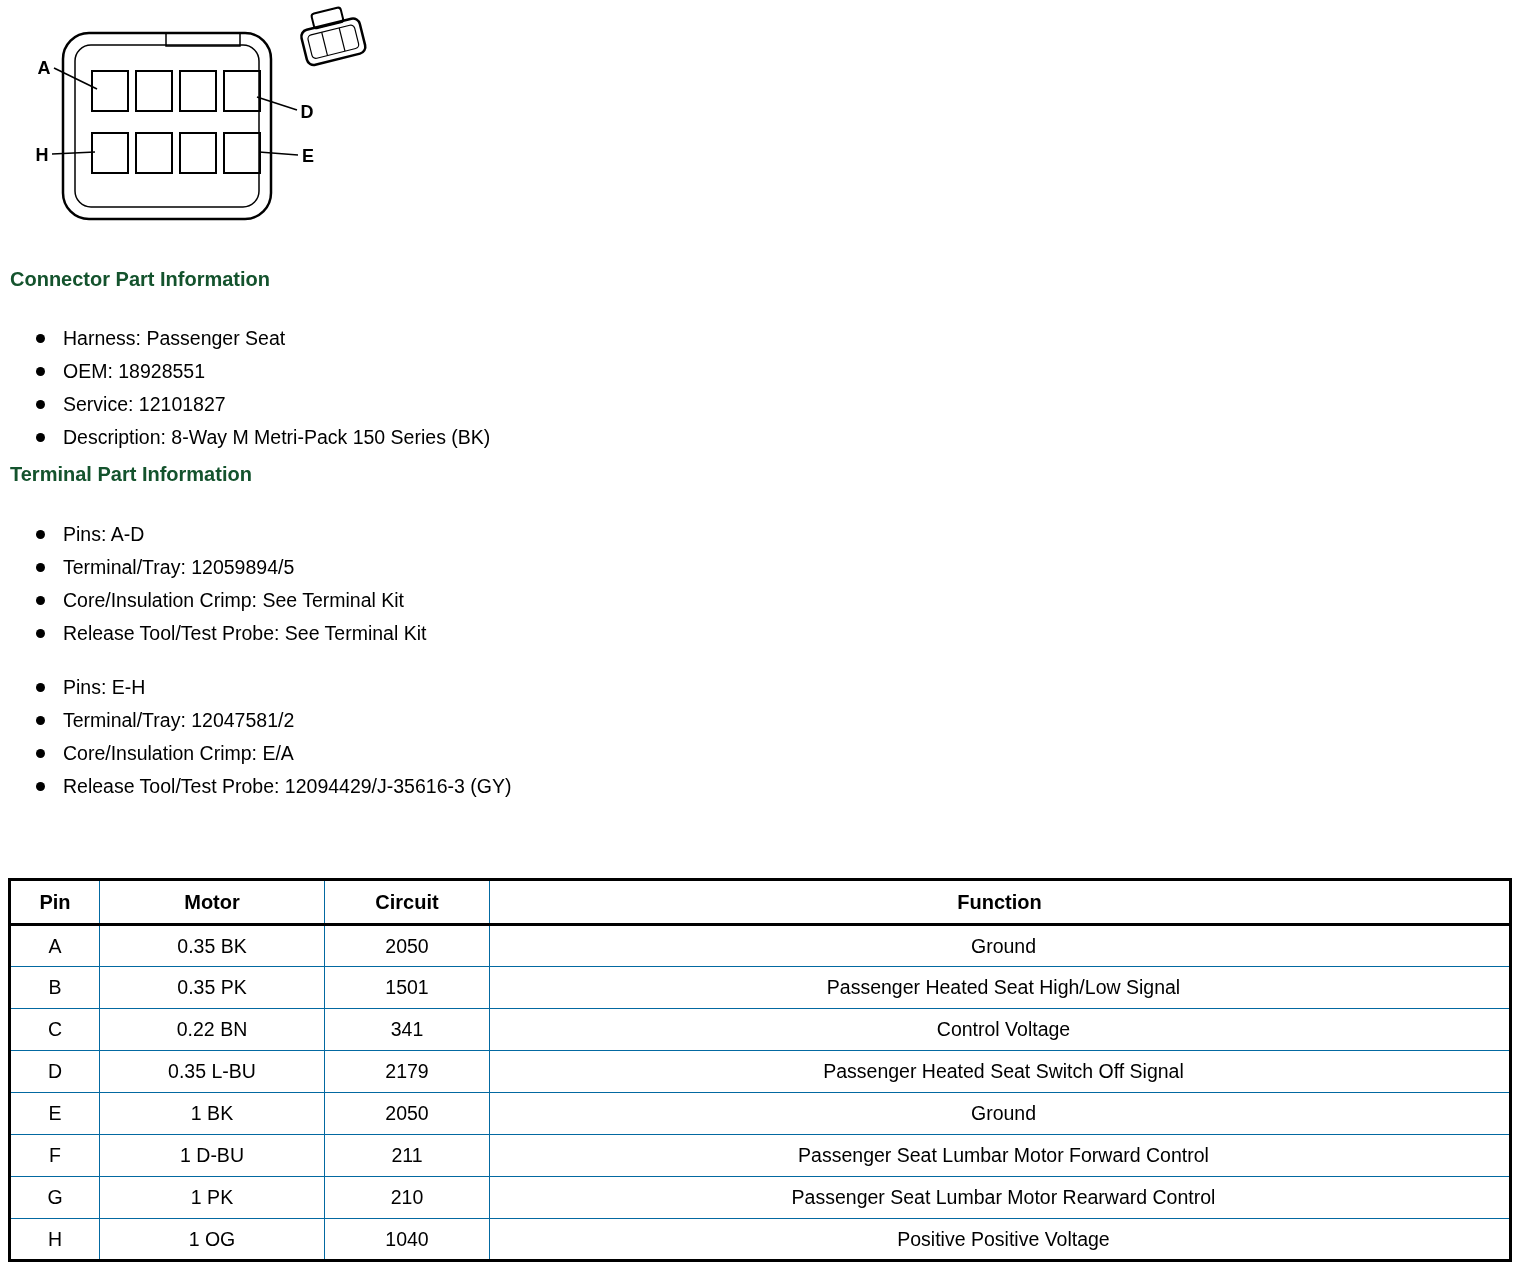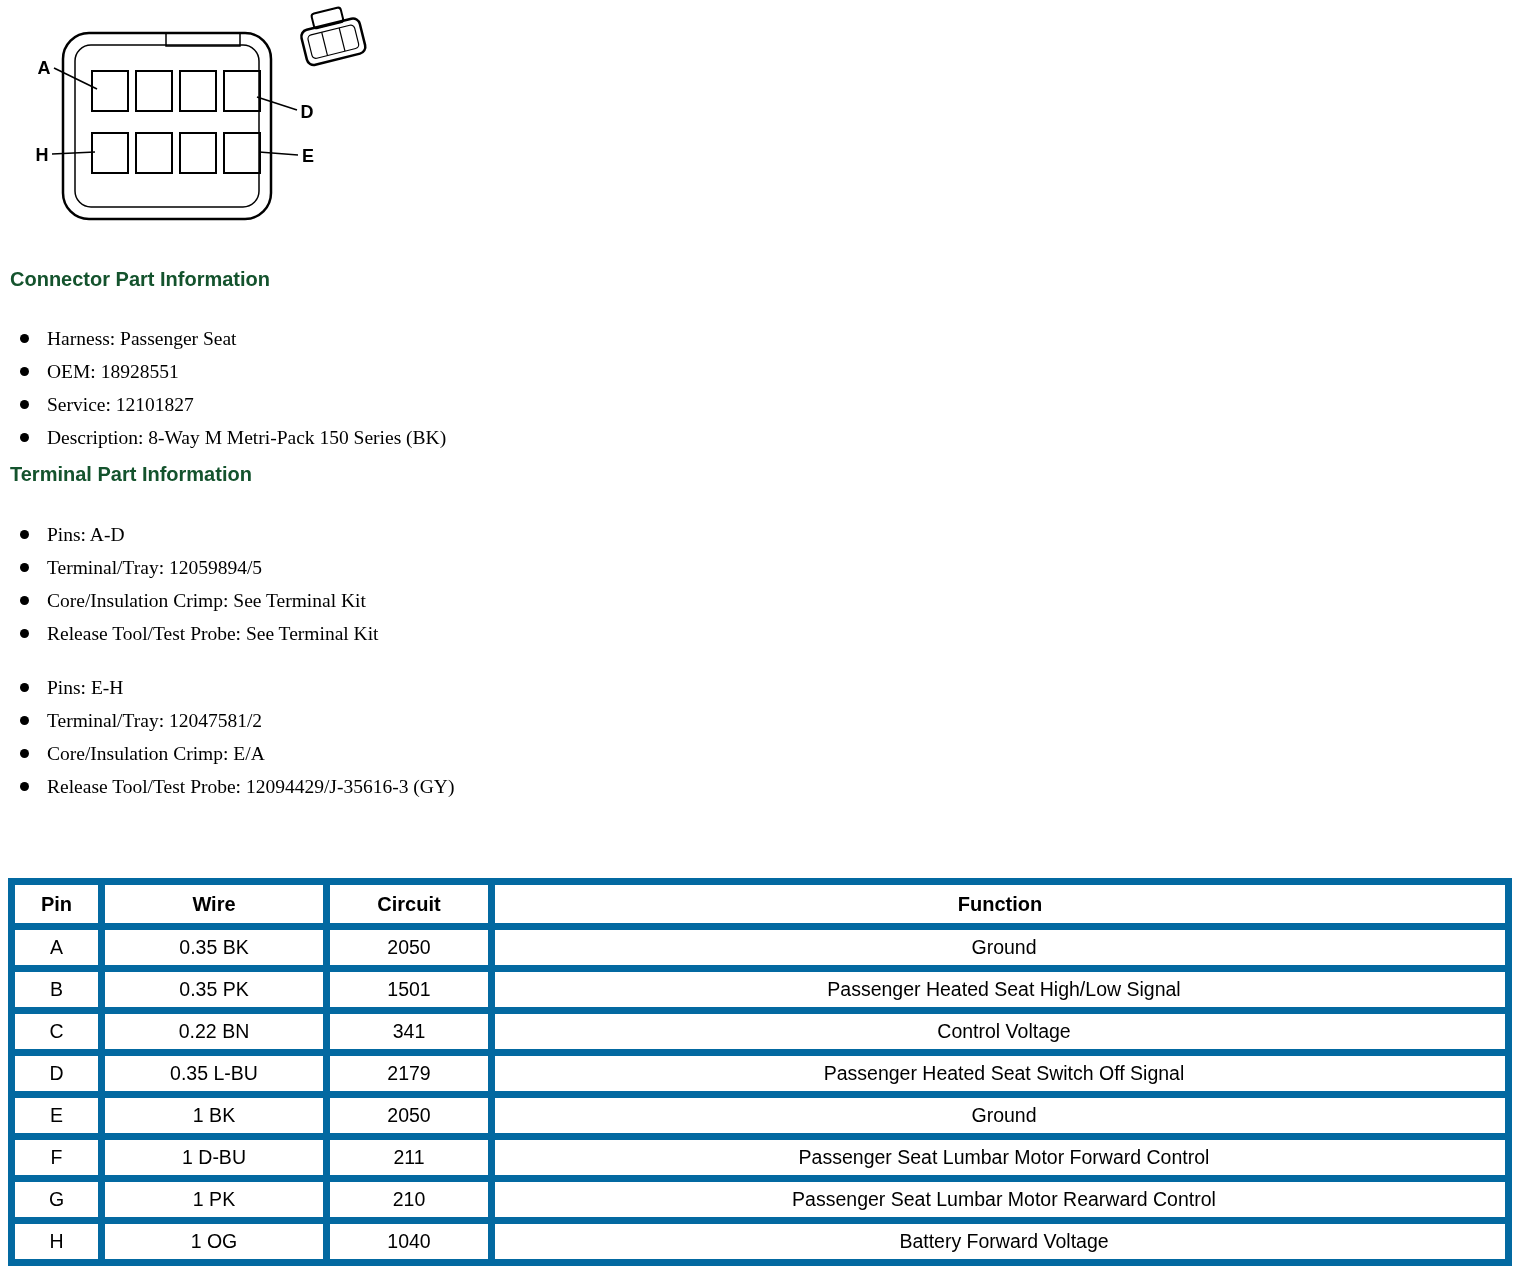--- a/index.html
+++ b/index.html
@@ -9,34 +9,34 @@
   
   .diagram-area { position: absolute; top: 0; left: 0; width: 400px; height: 240px; }
   .connector-svg text { font-family: "Liberation Sans", sans-serif; font-size: 18px; font-weight: bold; fill: #000; }
 
   
   .section-heading { position: absolute; left: 10px; font-size: 20px; font-weight: bold; color: #14532d; }
   #connector-heading { top: 268px; }
   #terminal-heading  { top: 463px; }
 
   
-  .bullet-list { position: absolute; left: 20px; list-style: none; font-family: Liberation Serif, serif; }
+  .bullet-list { position: absolute; left: 36px; list-style: none; }
   #connector-list { top: 322px; }
   #terminal-list-1 { top: 518px; }
   #terminal-list-2 { top: 671px; text-align: center; }
   .bullet-list li { display: flex; align-items: center; height: 33px; font-size: 19.5px; }
   .bullet-list li::before {
     content: ""; display: inline-block; flex: 0 0 auto;
     width: 9px; height: 9px; border-radius: 50%; background: #000; margin-right: 18px;
   }
 
   
   .table-title { position: absolute; top: 840px; left: 0; width: 100%; text-align: center; font-size: 20.5px; font-weight: bold; }
   .pinout-table { position: absolute; top: 878px; left: 8px; width: 1504px; border-collapse: collapse; border: 3px solid #000; table-layout: fixed; }
-  .pinout-table th, .pinout-table td { border: 7px solid #0369a1; font-size: 19.5px; overflow: hidden; white-space: nowrap; }
+  .pinout-table th, .pinout-table td { border: 1px solid #0369a1; font-size: 19.5px; overflow: hidden; white-space: nowrap; }
   .pinout-table th { height: 45px; font-size: 20px; font-weight: bold; text-align: center; border-bottom: 3px solid #000; }
   .pinout-table td { height: 42px; text-align: center; }
   .pinout-table td.function-cell { text-align: center; padding-left: 8px; }
   .col-pin { width: 90px; }
   .col-wire { width: 225px; }
   .col-circuit { width: 165px; }
 </style>
 </head>
 <body>
 
@@ -137,21 +137,21 @@
   <table class="pinout-table">
     <colgroup>
       <col class="col-pin">
         <col class="col-wire">
         <col class="col-circuit">
         <col>
     </colgroup>
     <thead>
       <tr>
         <th>Pin</th>
-        <th>Wire</th>
+        <th>Motor</th>
         <th>Circuit</th>
         <th>Function</th>
       </tr>
     </thead>
     <tbody>
       <tr>
         <td>A</td>
         <td>0.35 BK</td>
         <td>2050</td>
         <td class="function-cell">Ground</td>
@@ -189,18 +189,18 @@
       <tr>
         <td>G</td>
         <td>1 PK</td>
         <td>210</td>
         <td class="function-cell">Passenger Seat Lumbar Motor Rearward Control</td>
       </tr>
       <tr>
         <td>H</td>
         <td>1 OG</td>
         <td>1040</td>
-        <td class="function-cell">Battery Forward Voltage</td>
+        <td class="function-cell">Positive Positive Voltage</td>
       </tr>
     </tbody>
   </table>
 
 </div>
 
 </body></html>

